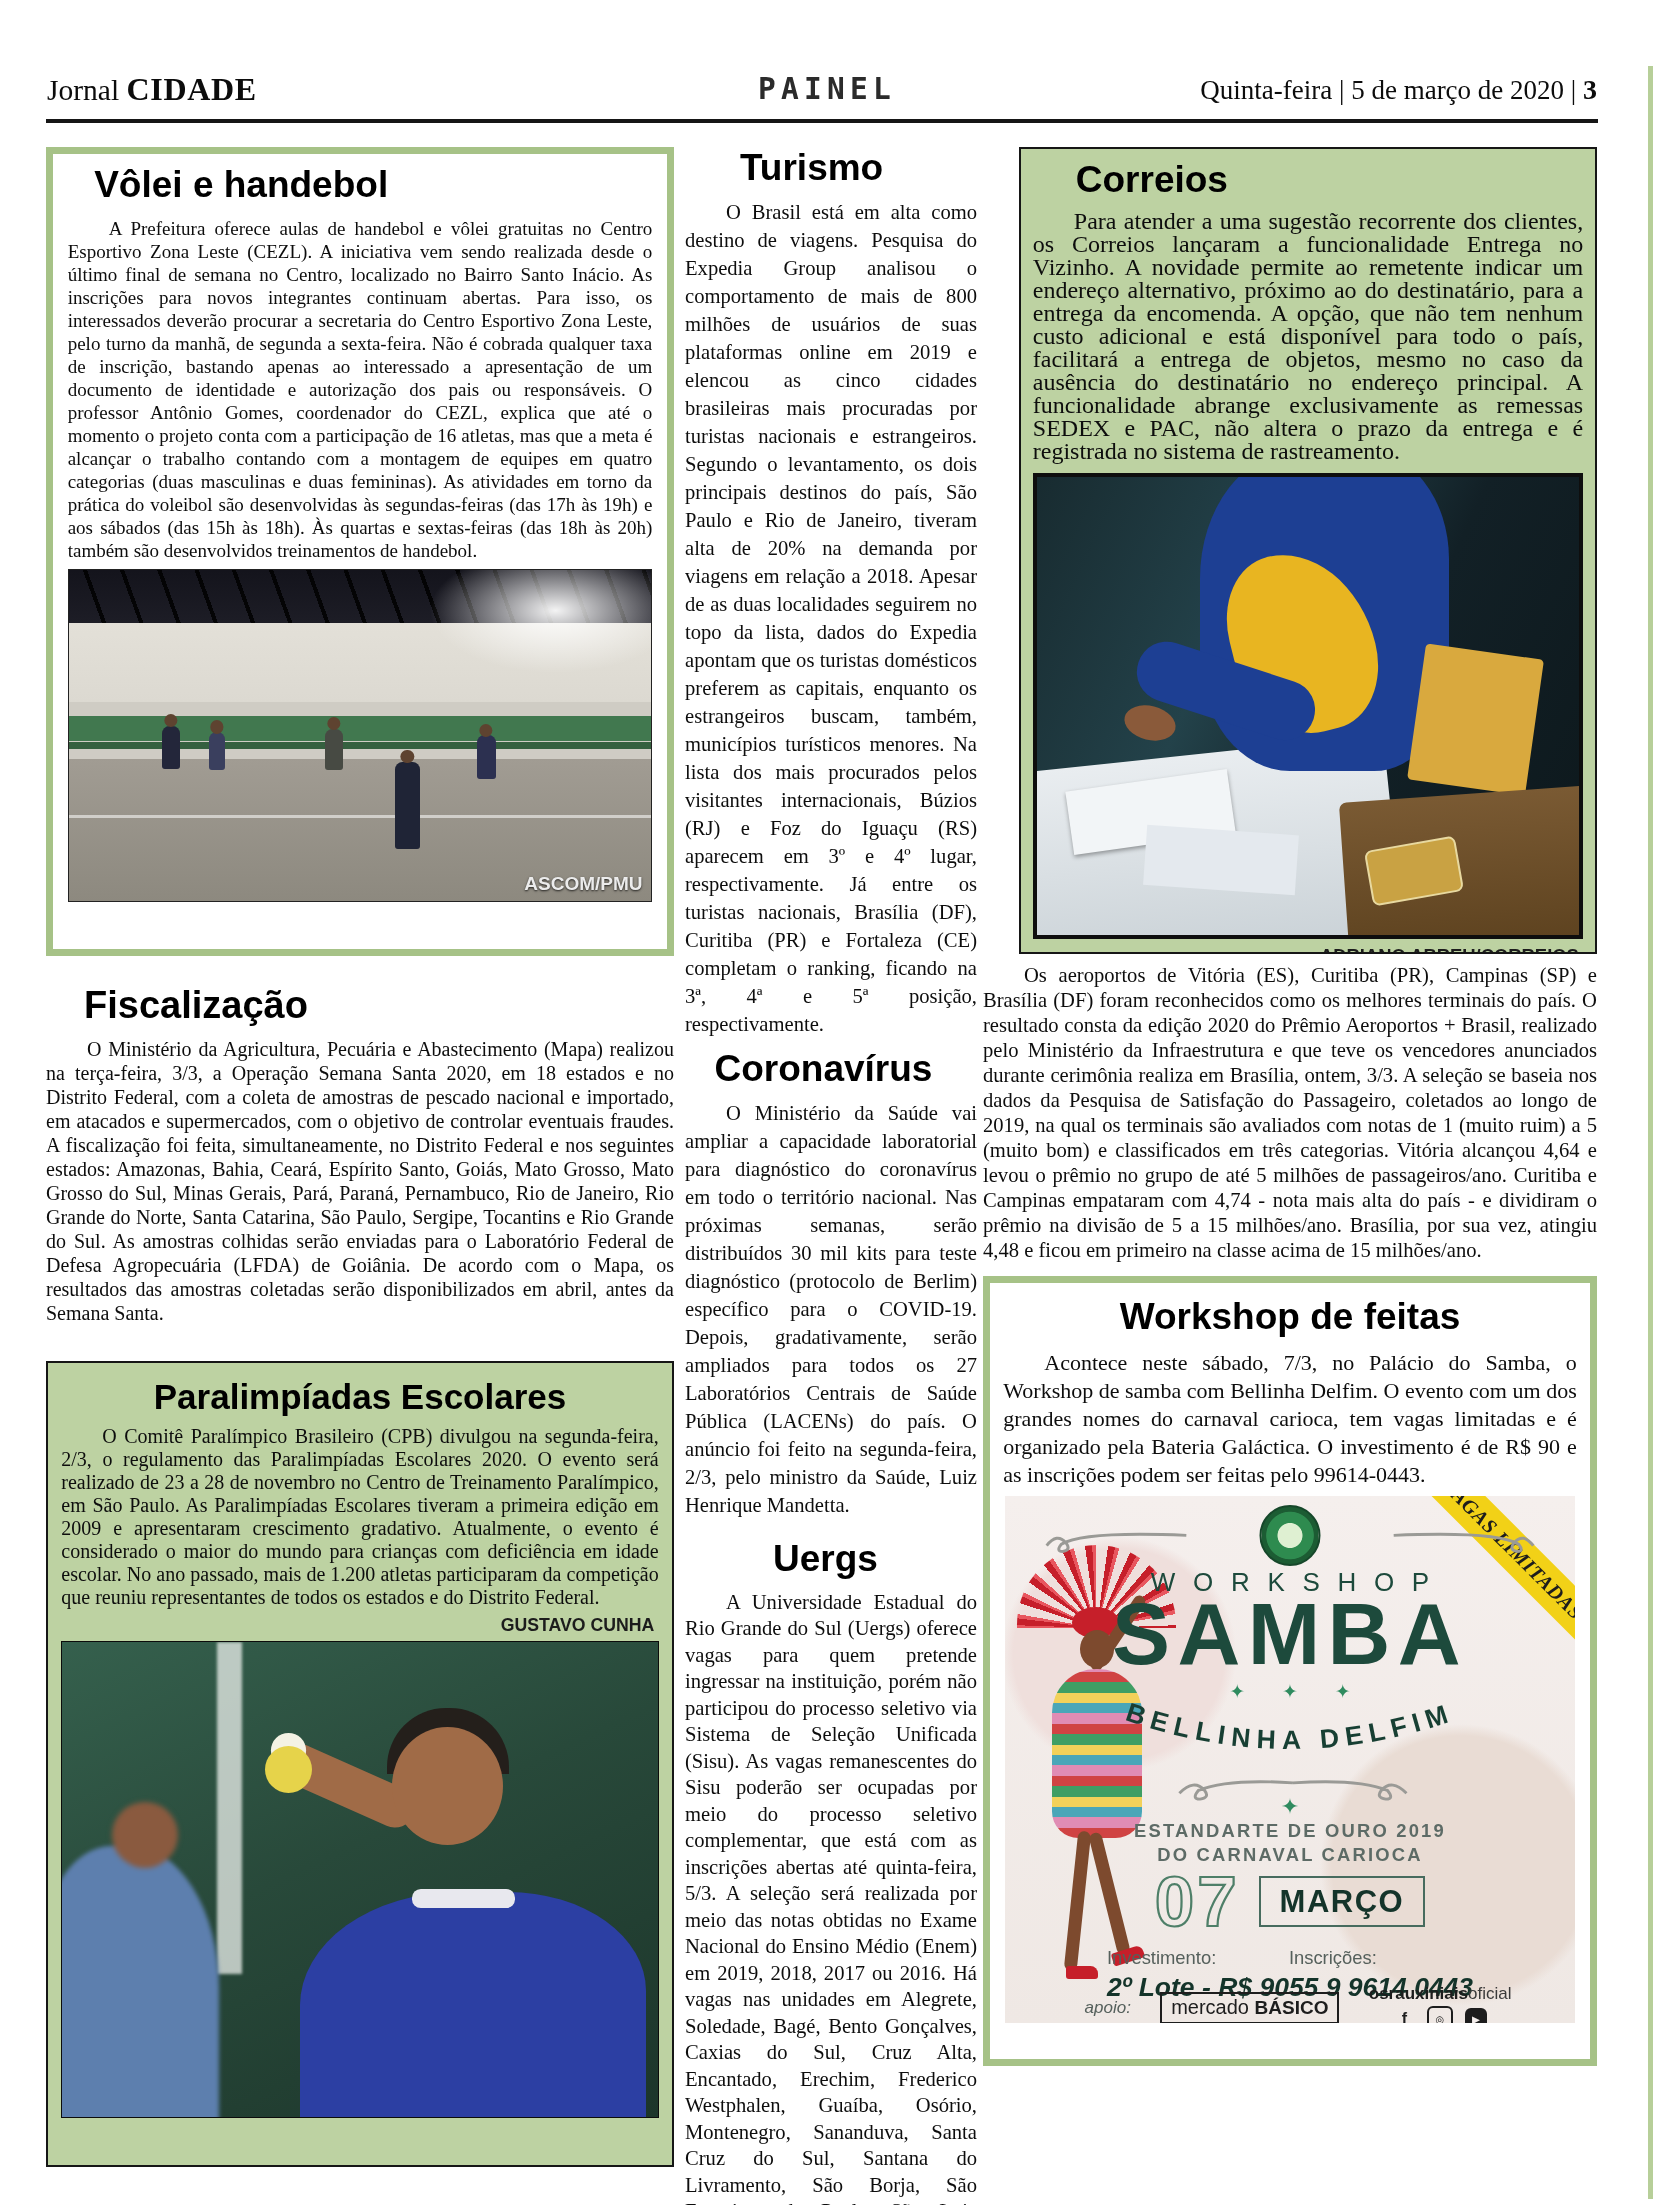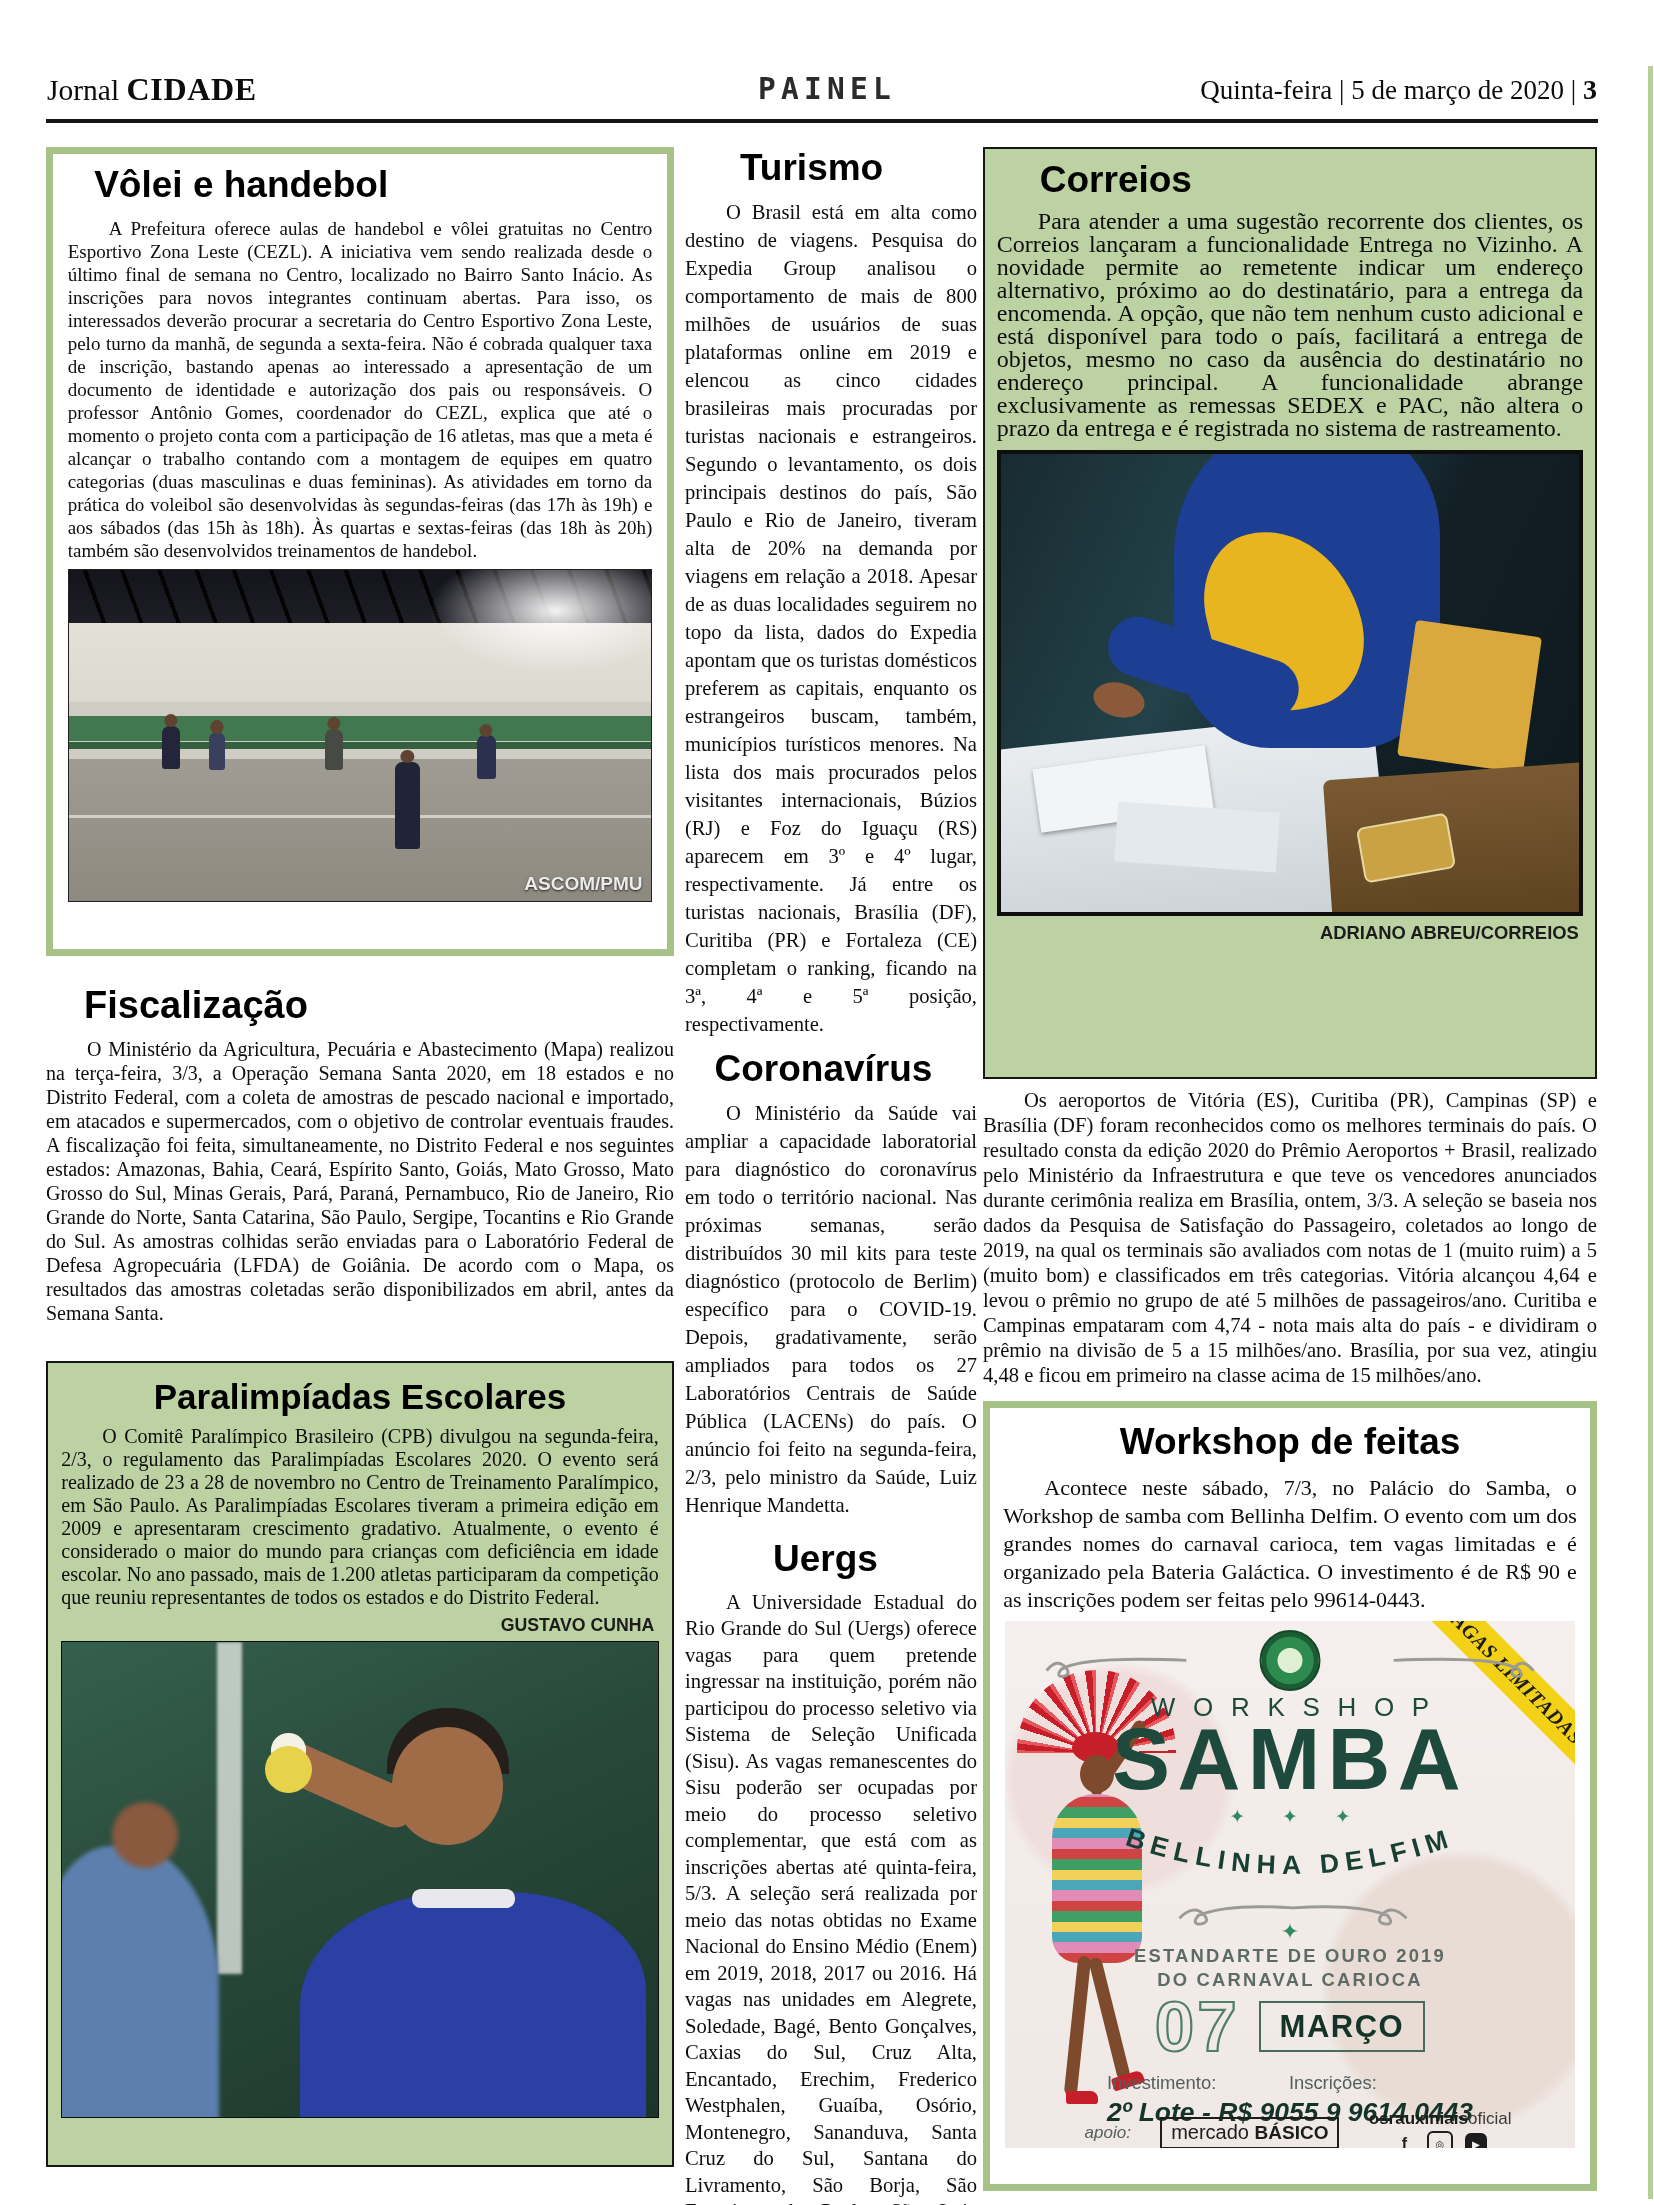--- a/index.html
+++ b/index.html
@@ -270,21 +270,21 @@
       <p class="body t-mid">O Ministério da Saúde vai ampliar a capacidade laboratorial para diagnóstico do coronavírus em todo o território nacional. Nas próximas semanas, serão distribuídos 30 mil kits para teste diagnóstico (protocolo de Berlim) específico para o COVID-19. Depois, gradativamente, serão ampliados para todos os 27 Laboratórios Centrais de Saúde Pública (LACENs) do país. O anúncio foi feito na segunda-feira, 2/3, pelo ministro da Saúde, Luiz Henrique Mandetta.</p>
     </article>
     <article>
       <h1 class="h-mid h-uergs">Uergs</h1>
       <p class="body t-uergs">A Universidade Estadual do Rio Grande do Sul (Uergs) oferece vagas para quem pretende ingressar na instituição, porém não participou do processo seletivo via Sistema de Seleção Unificada (Sisu). As vagas remanescentes do Sisu poderão ser ocupadas por meio do processo seletivo complementar, que está com as inscrições abertas até quinta-feira, 5/3. A seleção será realizada por meio das notas obtidas no Exame Nacional do Ensino Médio (Enem) em 2019, 2018, 2017 ou 2016. Há vagas nas unidades em Alegrete, Soledade, Bagé, Bento Gonçalves, Caxias do Sul, Cruz Alta, Encantado, Erechim, Frederico Westphalen, Guaíba, Osório, Montenegro, Sananduva, Santa Cruz do Sul, Santana do Livramento, São Borja, São Francisco de Paula, São Luiz Gonzaga, Tapes, Três Passos e Vacaria.</p>
     </article>
   </section>
 
   <section class="col col-right">
 
-    <article class="box-fill" style="height:932px;padding:5.9px 11.8px 7.4px;">
+    <article class="box-fill" style="height:807px;padding:5.9px 11.8px 7.4px;margin-left:36px;">
       <h1 class="h-correios">Correios</h1>
       <p class="body t-correios">Para atender a uma sugestão recorrente dos clientes, os Correios lançaram a funcionalidade Entrega no Vizinho. A novidade permite ao remetente indicar um endereço alternativo, próximo ao do destinatário, para a entrega da encomenda. A opção, que não tem nenhum custo adicional e está disponível para todo o país, facilitará a entrega de objetos, mesmo no caso da ausência do destinatário no endereço principal. A funcionalidade abrange exclusivamente as remessas SEDEX e PAC, não altera o prazo da entrega e é registrada no sistema de rastreamento.</p>
       <figure class="photo photo-correios" style="margin-top:10.3px;">
         <div class="cor-table"></div>
         <div class="cor-worker"></div>
         <div class="cor-vest"></div>
         <div class="cor-arm"></div>
         <div class="cor-hand"></div>
         <div class="cor-env1"></div>
         <div class="cor-env2"></div>

